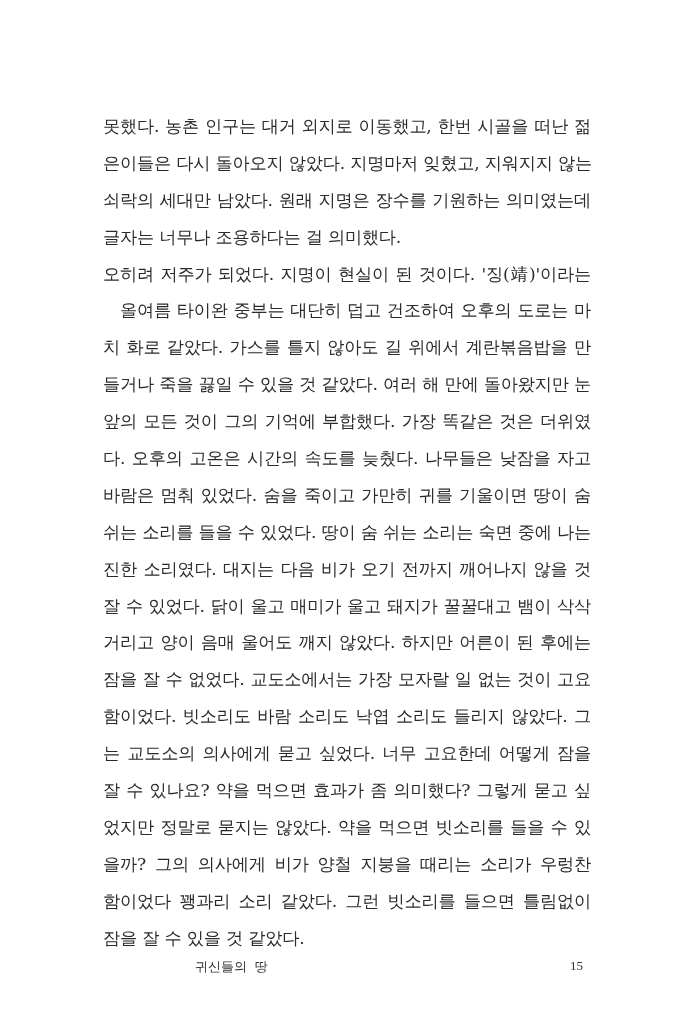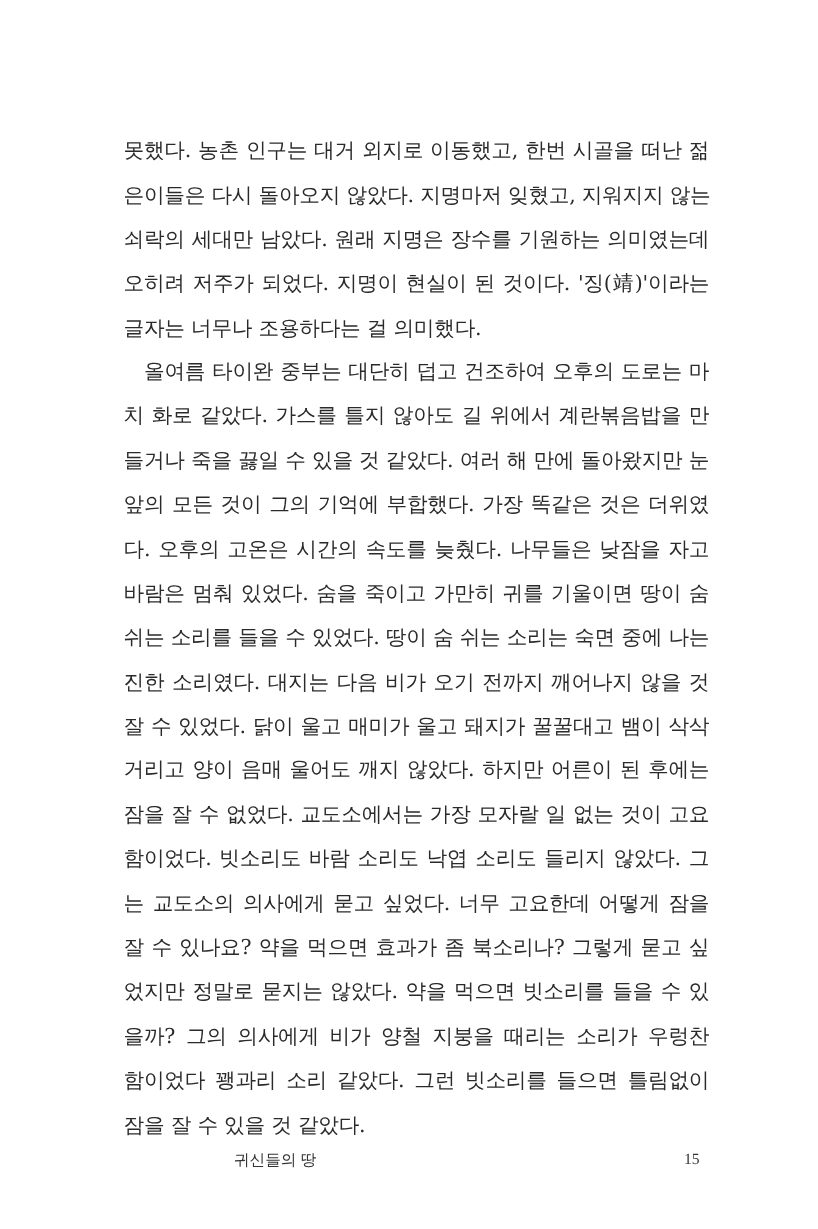--- a/index.html
+++ b/index.html
@@ -41,21 +41,21 @@
     .line.last {
       text-align-last: left;
     }
     .line.indent {
       padding-left: 17px;
     }
     .footer-title {
       position: absolute;
       left: 195px;
       top: 958px;
-      font-family: Liberation Sans, sans-serif;
+      font-family: Liberation Mono, monospace;
       font-size: 13px;
       color: #333333;
     }
     .footer-page {
       position: absolute;
       left: 570px;
       top: 958px;
       font-family: Liberation Serif, serif;
       font-size: 13px;
       color: #333333;
@@ -63,37 +63,37 @@
   </style>
 </head>
 <body>
 
 <div class="page">
   <div class="text-block">
 
     <div class="line">못했다. 농촌 인구는 대거 외지로 이동했고, 한번 시골을 떠난 젊</div>
     <div class="line">은이들은 다시 돌아오지 않았다. 지명마저 잊혔고, 지워지지 않는</div>
     <div class="line">쇠락의 세대만 남았다. 원래 지명은 장수를 기원하는 의미였는데</div>
+    <div class="line last">글자는 너무나 조용하다는 걸 의미했다.</div>
     <div class="line">오히려 저주가 되었다. 지명이 현실이 된 것이다. '징(靖)'이라는</div>
-    <div class="line last">글자는 너무나 조용하다는 걸 의미했다.</div>
 
     <div class="line indent">올여름 타이완 중부는 대단히 덥고 건조하여 오후의 도로는 마</div>
     <div class="line">치 화로 같았다. 가스를 틀지 않아도 길 위에서 계란볶음밥을 만</div>
     <div class="line">들거나 죽을 끓일 수 있을 것 같았다. 여러 해 만에 돌아왔지만 눈</div>
     <div class="line">앞의 모든 것이 그의 기억에 부합했다. 가장 똑같은 것은 더위였</div>
     <div class="line">다. 오후의 고온은 시간의 속도를 늦췄다. 나무들은 낮잠을 자고</div>
     <div class="line">바람은 멈춰 있었다. 숨을 죽이고 가만히 귀를 기울이면 땅이 숨</div>
     <div class="line">쉬는 소리를 들을 수 있었다. 땅이 숨 쉬는 소리는 숙면 중에 나는</div>
     <div class="line">진한 소리였다. 대지는 다음 비가 오기 전까지 깨어나지 않을 것</div>
     <div class="line">잘 수 있었다. 닭이 울고 매미가 울고 돼지가 꿀꿀대고 뱀이 삭삭</div>
     <div class="line">거리고 양이 음매 울어도 깨지 않았다. 하지만 어른이 된 후에는</div>
     <div class="line">잠을 잘 수 없었다. 교도소에서는 가장 모자랄 일 없는 것이 고요</div>
     <div class="line">함이었다. 빗소리도 바람 소리도 낙엽 소리도 들리지 않았다. 그</div>
     <div class="line">는 교도소의 의사에게 묻고 싶었다. 너무 고요한데 어떻게 잠을</div>
-    <div class="line">잘 수 있나요? 약을 먹으면 효과가 좀 북소리나? 그렇게 묻고 싶</div>
+    <div class="line">잘 수 있나요? 약을 먹으면 효과가 좀 의미했다? 그렇게 묻고 싶</div>
     <div class="line">었지만 정말로 묻지는 않았다. 약을 먹으면 빗소리를 들을 수 있</div>
     <div class="line">을까? 그의 의사에게 비가 양철 지붕을 때리는 소리가 우렁찬</div>
     <div class="line">함이었다 꽹과리 소리 같았다. 그런 빗소리를 들으면 틀림없이</div>
     <div class="line last">잠을 잘 수 있을 것 같았다.</div>
   </div>
 
   <div class="footer-title">귀신들의 땅</div>
   <div class="footer-page">15</div>
 </div>
 

